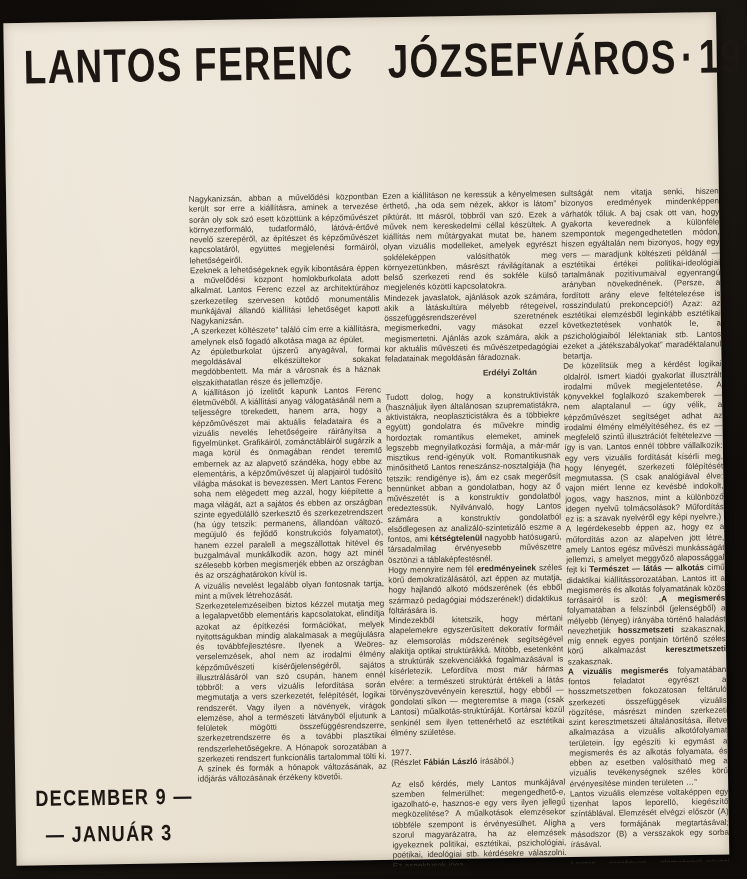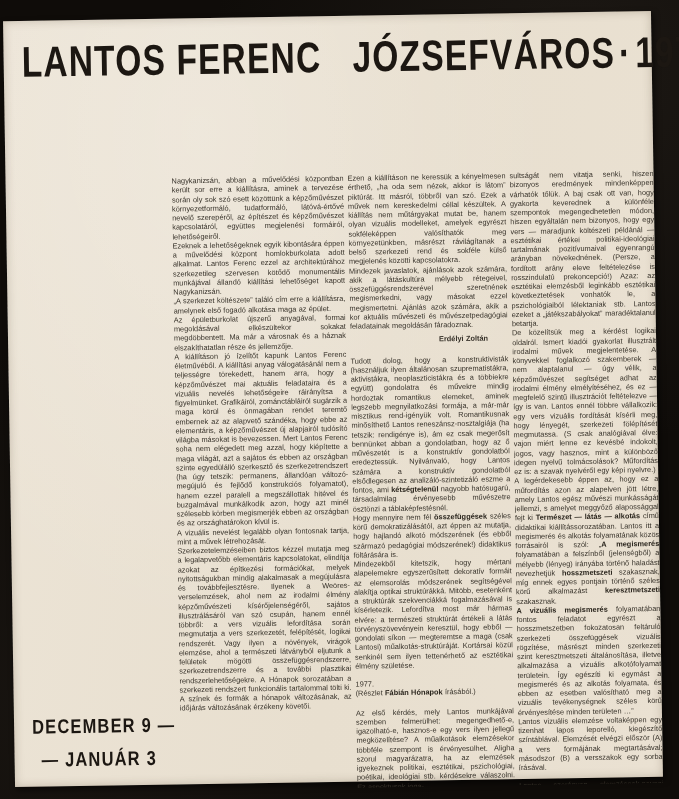--- a/index.html
+++ b/index.html
@@ -72,24 +72,24 @@
         <p class="body">Az épületburkolat újszerű anyagával, formai megoldásával elkészültekor sokakat megdöbbentett. Ma már a városnak és a háznak elszakíthatatlan része és jellemzője.</p>
         <p class="body">A kiállításon jó ízelítőt kapunk Lantos Ferenc életművéből. A kiállítási anyag válogatásánál nem a teljességre törekedett, hanem arra, hogy a képzőművészet mai aktuális feladataira és a vizuális nevelés lehetőségeire ráirányítsa a figyelmünket. Grafikáiról, zománctábláiról sugárzik a maga körül és önmagában rendet teremtő embernek az az alapvető szándéka, hogy ebbe az elementáris, a képzőművészet új alapjairól tudósító világba másokat is bevezessen. Mert Lantos Ferenc soha nem elégedett meg azzal, hogy kiépítette a maga világát, azt a sajátos és ebben az országban szinte egyedülálló szerkesztő és szerkezetrendszert (ha úgy tetszik: permanens, állandóan változó-megújuló és fejlődő konstrukciós folyamatot), hanem ezzel paralell a megszállottak hitével és buzgalmával munkálkodik azon, hogy azt minél szélesebb körben megismerjék ebben az országban és az országhatárokon kívül is.</p>
         <p class="body">A vizuális nevelést legalább olyan fontosnak tartja, mint a művek létrehozását.</p>
         <p class="body">Szerkezetelemzéseiben biztos kézzel mutatja meg a legalapvetőbb elementáris kapcsolatokat, elindítja azokat az építkezési formációkat, melyek nyitottságukban mindig alakalmasak a megújulásra és továbbfejlesztésre. Ilyenek a Weöres-verselemzések, ahol nem az irodalmi élmény képzőművészeti kísérőjelenségéről, sajátos illusztrálásáról van szó csupán, hanem ennél többről: a vers vizuális lefordítása során megmutatja a vers szerkezetét, felépítését, logikai rendszerét. Vagy ilyen a növények, virágok elemzése, ahol a természeti látványból eljutunk a felületek mögötti összefüggésrendszerre, szerkezetrendszerre és a további plasztikai rendszerlehetőségekre. A Hónapok sorozatában a szerkezeti rendszert funkcionális tartalommal tölti ki. A színek és formák a hónapok változásának, az időjárás változásának érzékeny követői.</p>
       </div>
     <div class="col">
         <p class="body">Ezen a kiállításon ne keressük a kényelmesen érthető, „ha oda sem nézek, akkor is látom” piktúrát. Itt másról, többről van szó. Ezek a művek nem kereskedelmi céllal készültek. A kiállítás nem műtárgyakat mutat be, hanem olyan vizuális modelleket, amelyek egyrészt sokféleképpen valósíthatók meg környezetünkben, másrészt rávilágítanak a belső szerkezeti rend és sokféle külső megjelenés közötti kapcsolatokra.</p>
         <p class="body">Mindezek javaslatok, ajánlások azok számára, akik a látáskultúra mélyebb rétegeivel, összefüggésrendszerével szeretnének megismerkedni, vagy másokat ezzel megismertetni. Ajánlás azok számára, akik a kor aktuális művészeti és művészetpedagógiai feladatainak megoldásán fáradoznak.</p>
         <p class="signature">Erdélyi Zoltán</p>
         <p class="body">Tudott dolog, hogy a konstruktivisták (használjuk ilyen általánosan szuprematistákra, aktivistákra, neoplaszticistákra és a többiekre együtt) gondolatra és művekre mindig hordoztak romantikus elemeket, aminek legszebb megnyilatkozási formája, a már-már misztikus rend-igényük volt. Romantikusnak minősíthető Lantos reneszánsz-nosztalgiája (ha tetszik: rendigénye is), ám ez csak megerősít bennünket abban a gondolatban, hogy az ő művészetét is a konstruktív gondolatból eredeztessük. Nyilvánvaló, hogy Lantos számára a konstruktív gondolatból elsődlegesen az analizáló-szintetizáló eszme a fontos, ami <b>kétségtelenül</b> nagyobb hatósugarú, társadalmilag érvényesebb művészetre ösztönzi a táblaképfestésnél.</p>
-        <p class="body">Hogy mennyire nem fél <b>összefüggések</b> széles körű demokratizálásától, azt éppen az mutatja, hogy hajlandó alkotó módszerének (és ebből származó pedagógiai módszerének!) didaktikus föltárására is.</p>
+        <p class="body">Hogy mennyire nem fél <b>eredményeinek</b> széles körű demokratizálásától, azt éppen az mutatja, hogy hajlandó alkotó módszerének (és ebből származó pedagógiai módszerének!) didaktikus föltárására is.</p>
         <p class="body">Mindezekből kitetszik, hogy mértani alapelemekre egyszerűsített dekoratív formáit az elemsorolás módszerének segítségével alakítja optikai struktúrákká. Mitöbb, esetenként a struktúrák szekvenciákká fogalmazásával is kísérletezik. Lefordítva most már hármas elvére: a természeti struktúrát értékeli a látás törvényszövevényein keresztül, hogy ebből — gondolati síkon — megteremtse a maga (csak Lantosi) műalkotás-struktúráját. Kortársai közül senkinél sem ilyen tettenérhető az esztétikai élmény születése.</p>
         <p class="year">1977.</p>
-        <p class="credit">(Részlet <b>Fábián Hónapok</b> írásából.)</p>
+        <p class="credit">(Részlet <b>Fábián László</b> írásából.)</p>
         <p class="body">Az első kérdés, mely Lantos munkájával szemben felmerülhet: megengedhető-e, igazolható-e, hasznos-e egy vers ilyen jellegű megközelítése? A műalkotások elemzésekor többféle szempont is érvényesülhet. Aligha szorul magyarázatra, ha az elemzések igyekeznek politikai, esztétikai, pszichológiai, poétikai, ideológiai stb. kérdésekre válaszolni. Ez aspektusok joga-</p>
       </div>
     <div class="col">
         <p class="body">sultságát nem vitatja senki, hiszen bizonyos eredmények mindenképpen várhatók tőlük. A baj csak ott van, hogy gyakorta keverednek a különféle szempontok megengedhetetlen módon, hiszen egyáltalán nem bizonyos, hogy egy vers — maradjunk költészeti példánál — esztétikai értékei politikai-ideológiai tartalmának pozitívumaival egyenrangú arányban növekednének. (Persze, a fordított arány eleve feltételezése is rosszindulatú prekoncepció!) Azaz: az esztétikai elemzésből leginkább esztétikai következtetések vonhatók le, a pszichológiaiból lélektaniak stb. Lantos ezeket a „játékszabályokat” maradéktalanul betartja.</p>
         <p class="body">De közelítsük meg a kérdést logikai oldalról. Ismert kiadói gyakorlat illusztrált irodalmi művek megjelentetése. A könyvekkel foglalkozó szakemberek — nem alaptalanul — úgy vélik, a képzőművészet segítséget adhat az irodalmi élmény elmélyítéséhez, és ez — megfelelő szintű illusztrációt feltételezve — így is van. Lantos ennél többre vállalkozik: egy vers vizuális fordítását kísérli meg, hogy lényegét, szerkezeti fölépítését megmutassa. (S csak analógiával élve: vajon miért lenne ez kevésbé indokolt, jogos, vagy hasznos, mint a különböző idegen nyelvű tolmácsolások? Műfordítás ez is: a szavak nyelvéről egy képi nyelvre.)</p>
         <p class="body">A legérdekesebb éppen az, hogy ez a műfordítás azon az alapelven jött létre, amely Lantos egész művészi munkásságát jellemzi, s amelyet meggyőző alapossággal fejt ki <b>Természet — látás — alkotás</b> című didaktikai kiállítássorozatában. Lantos itt a megismerés és alkotás folyamatának közös forrásairól is szól: „<b>A megismerés</b> folyamatában a felszínből (jelenségből) a mélyebb (lényeg) irányába történő haladást nevezhetjük <b>hosszmetszeti</b> szakasznak, míg ennek egyes pontjain történő széles körű alkalmazást <b>keresztmetszeti</b> szakasznak.</p>
         <p class="body"><b>A vizuális megismerés</b> folyamatában fontos feladatot egyrészt a hosszmetszetben fokozatosan feltáruló szerkezeti összefüggések vizuális rögzítése, másrészt minden szerkezeti szint keresztmetszeti általánosítása, illetve alkalmazása a vizuális alkotófolyamat területein. Így egészíti ki egymást a megismerés és az alkotás folyamata, és ebben az esetben valósítható meg a vizuális tevékenységnek széles körű érvényesítése minden területen …”</p>
         <p class="body">Lantos vizuális elemzése voltaképpen egy tizenhat lapos leporelló, kiegészítő színtáblával. Elemzését elvégzi először (A) a vers formájának megtartásával; másodszor (B) a versszakok egy sorba írásával.</p>
         <p class="body gap-top">Lantos — szerényen — elemzésnek nevezi alkotásait. Itt azonban akár együttalkotásról is lehetne beszélni (aligha sérti ez Weöres Sándort): egy költő és egy festő közös munkájáról, jóllehet a vers megelőzte, mert meg kellett előznie, a vi-</p>
       </div>

